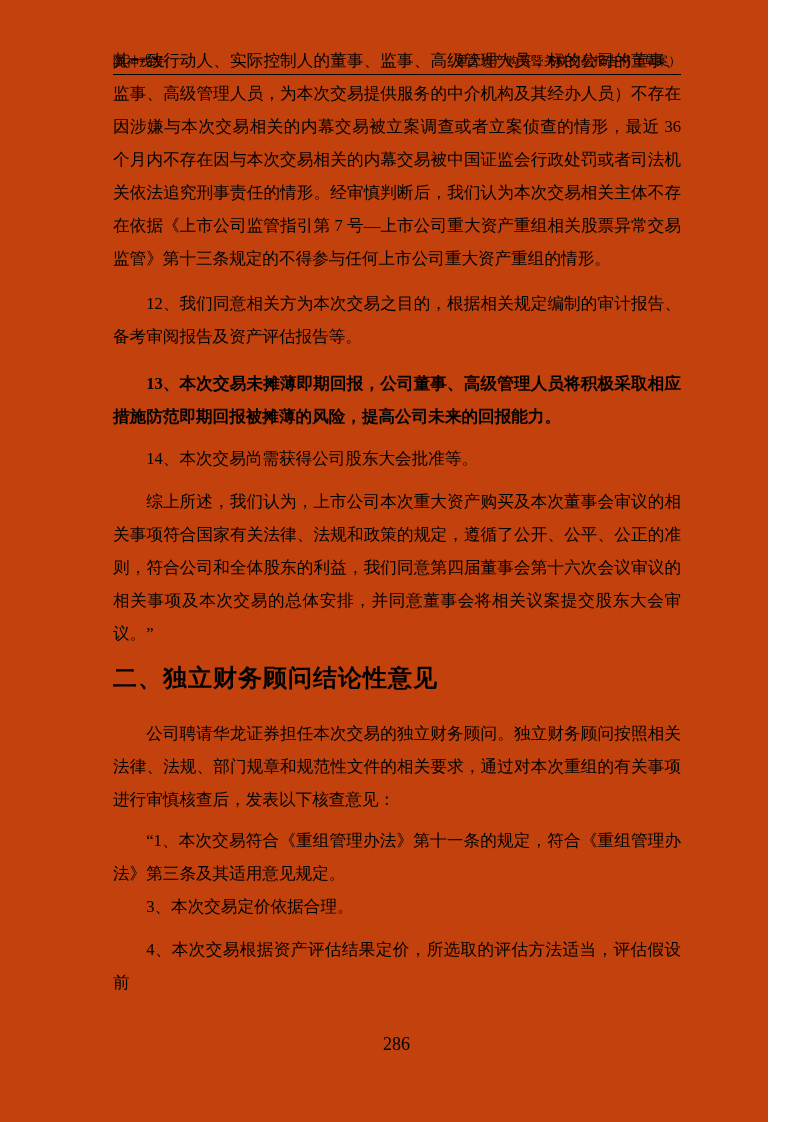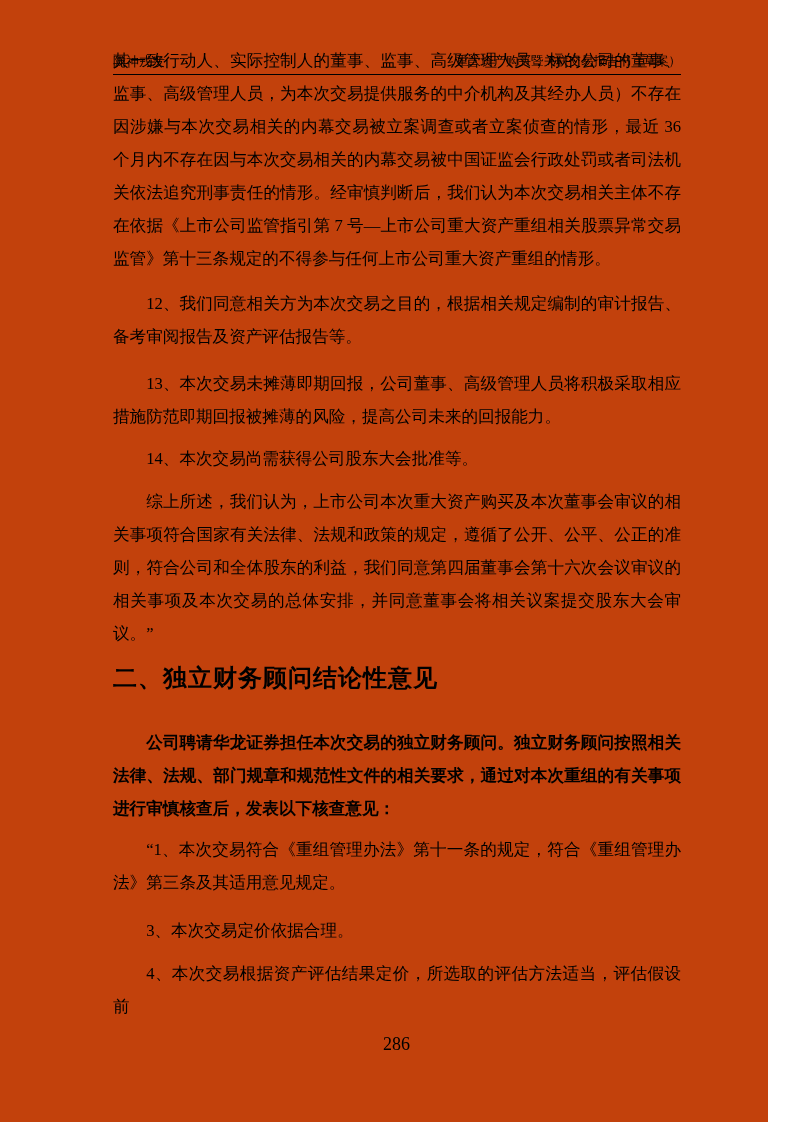--- a/index.html
+++ b/index.html
@@ -42,36 +42,36 @@
     margin: 0;
     font-size: 16.6px;
     line-height: 33px;
     text-align: justify;
     word-break: break-all;
   }
   p.indent { text-indent: 2em; }
   .sec2 { line-height: 32px; }
   #p0 { margin-top: 44px; }
   #p1 { margin-top: 12px; }
-  #p2 { margin-top: 14px; }
+  #p2 { margin-top: 14px; font-weight: bold; }
   #p3 { margin-top: 9px; }
   #p4 { margin-top: 10px; }
   h2.sec-heading {
     margin: 15px 0 0 0;
     font-family: "Liberation Sans", "DejaVu Sans", sans-serif;
     font-weight: bold;
     font-size: 24px;
     line-height: 26px;
     letter-spacing: 1px;
     color: #000000;
   }
-  #p5 { margin-top: 35px; font-weight: bold; }
+  #p5 { margin-top: 26px; }
   #p6 { margin-top: 8px; }
   #p7 { margin-top: 10px; }
-  #p8 { margin-top: 15px; }
+  #p8 { margin-top: 0; }
   #p9 { margin-top: 10px; }
   
   .footer {
     position: absolute;
     top: 1035px;
     left: 0;
     width: 793px;
     text-align: center;
     font-size: 18px;
     line-height: 18px;

